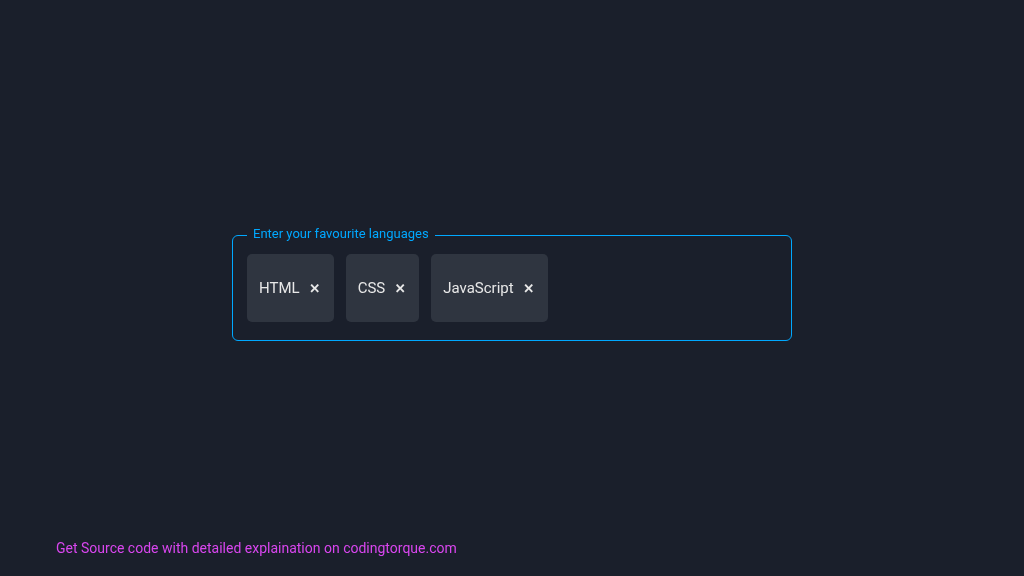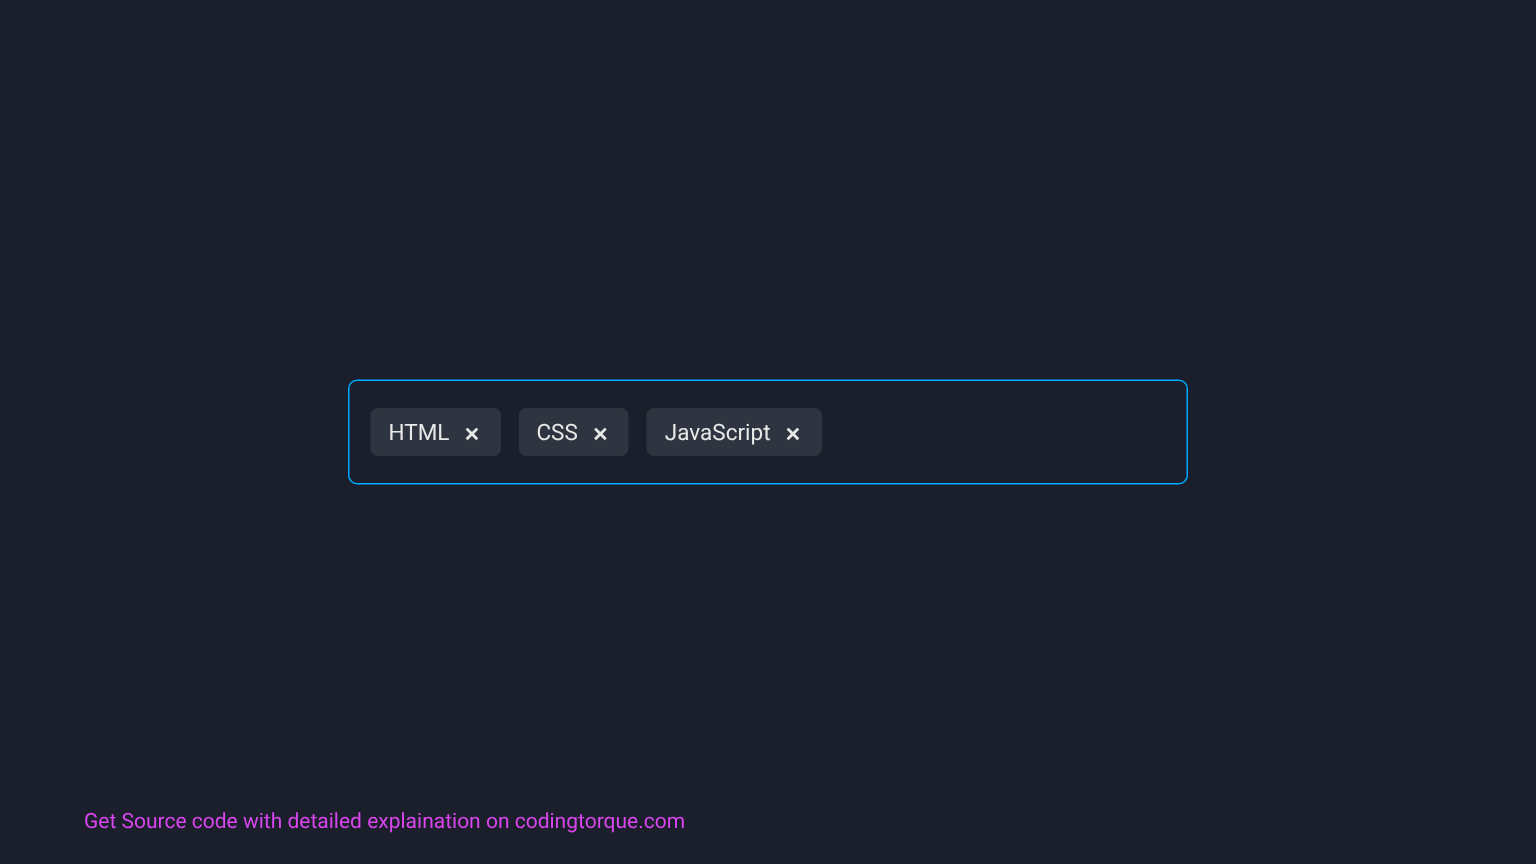--- a/index.html
+++ b/index.html
@@ -40,25 +40,25 @@
 
     .tags-wrapper {
       display: flex;
       flex-wrap: wrap;
       gap: 12px;
       align-items: center;
     }
 
     .tag {
       display: inline-flex;
-      align-items: flex-end;
+      align-items: center;
       gap: 8px;
       background-color: #2f3540;
       color: #e8e8e8;
-      padding: 7px 12px;
+      padding: 25px 12px;
       border-radius: 5px;
       font-size: 15px;
     }
 
     .tag-remove {
       display: inline-flex;
       align-items: center;
       justify-content: center;
       cursor: pointer;
       color: #e8e8e8;
@@ -85,20 +85,21 @@
       left: 56px;
       color: #d946ef;
       font-size: 14px;
       font-weight: 400;
     }
   </style>
 </head>
 <body>
 
 <div class="tag-input-container">
+  <span class="tag-input-label">Enter your favourite languages</span>
   <div class="tags-wrapper">
 
     <div class="tag">
       <span>HTML</span>
       <span class="tag-remove">✕</span>
     </div>
 
     <div class="tag">
       <span>CSS</span>
       <span class="tag-remove">✕</span>

